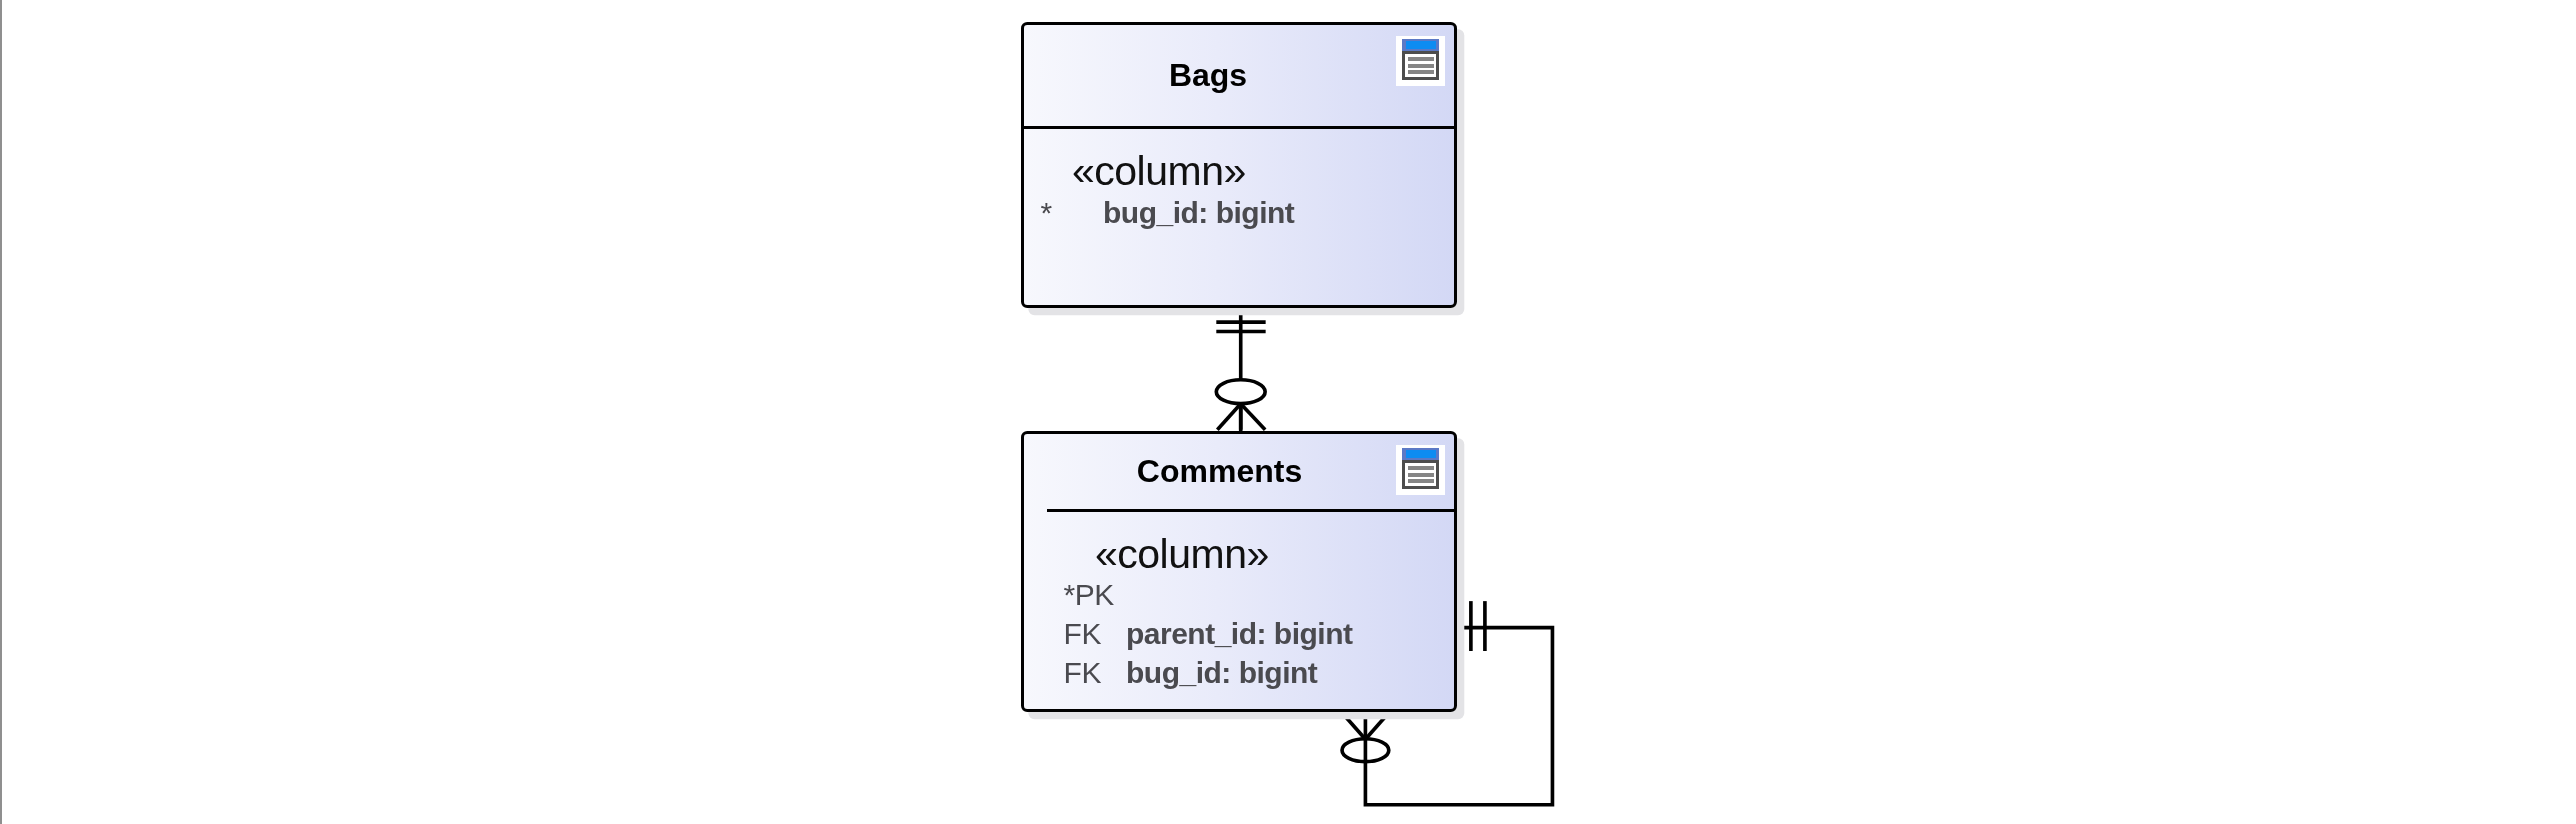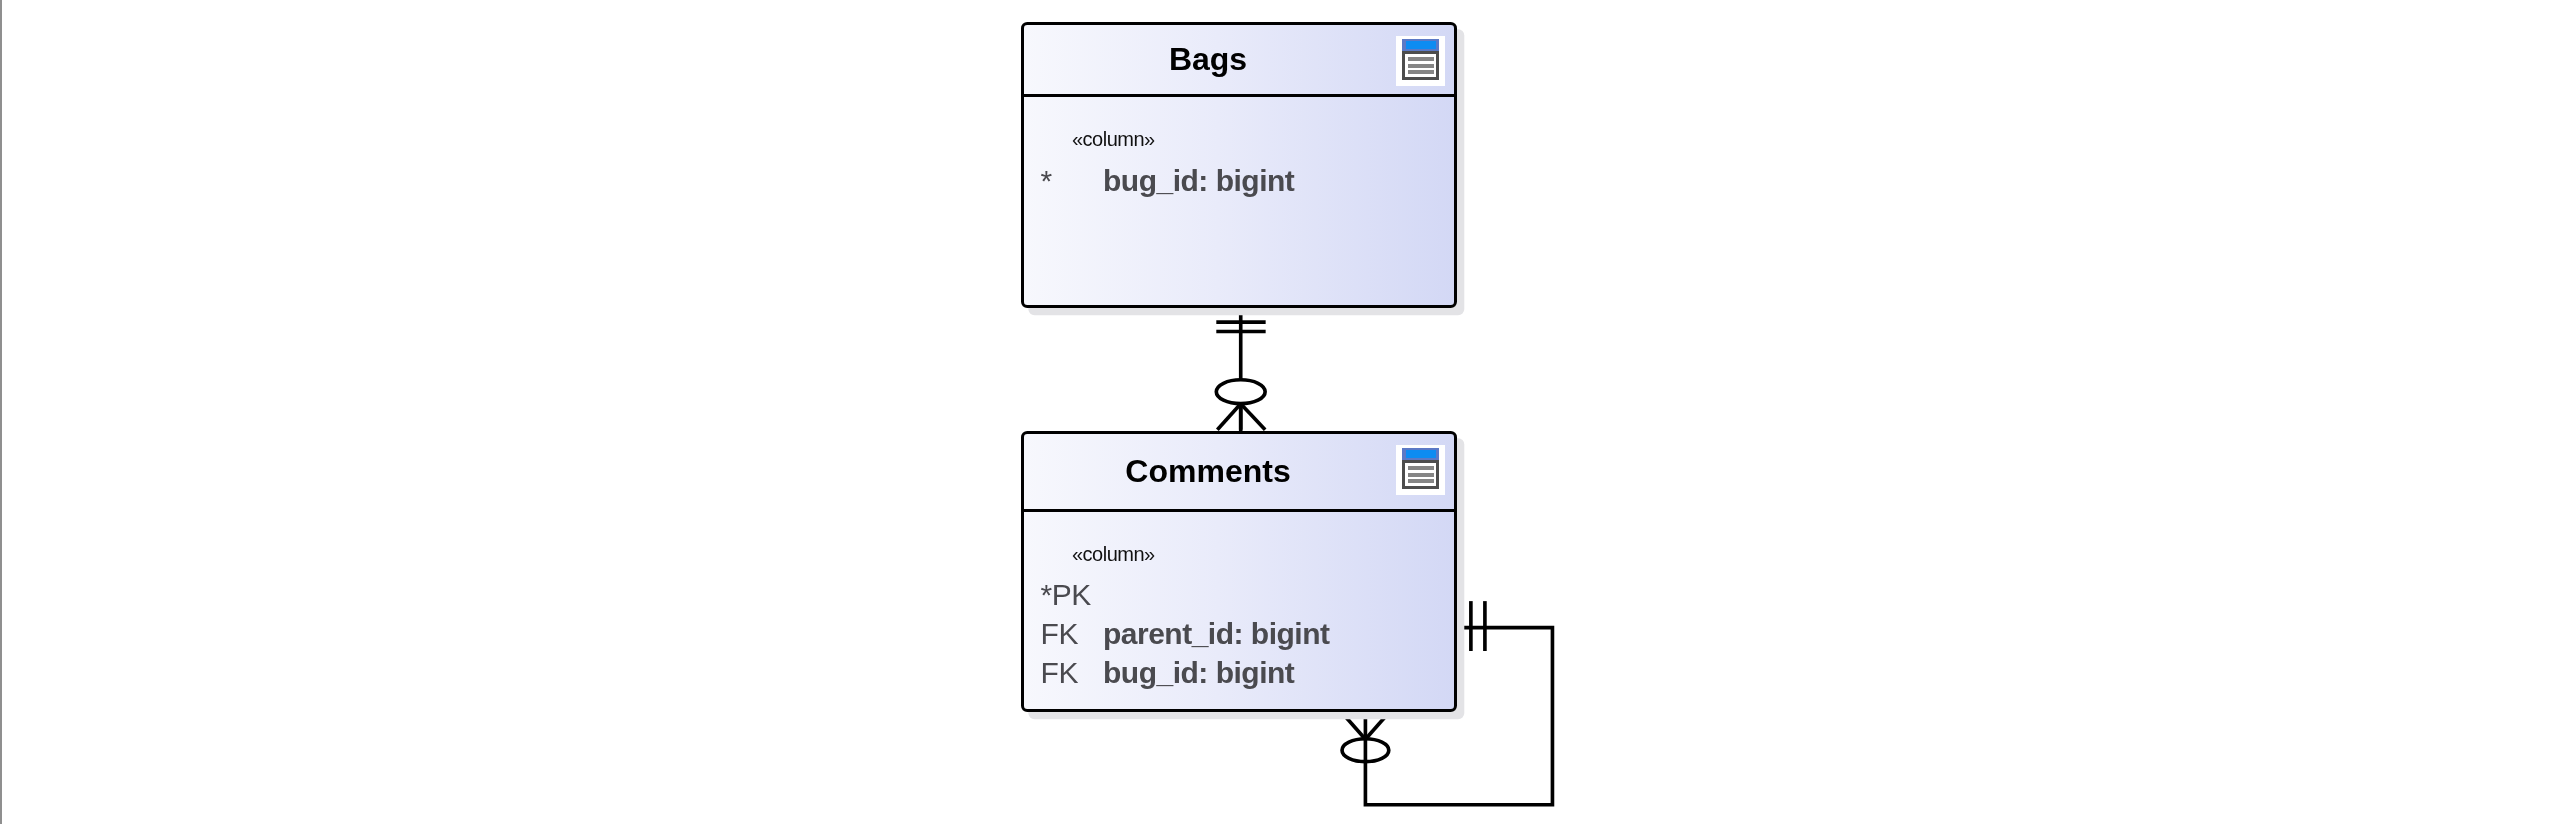--- a/index.html
+++ b/index.html
@@ -18,28 +18,28 @@
 
   .entity {
     position: absolute;
     width: 436px;
     border: 3.6px solid var(--box_border, #000000);
     border-radius: 6.2px;
     background: linear-gradient(90deg, var(--box_gradient_start, #f7f8fd) 0%, #e9ebfa 45%, var(--box_gradient_end, #d3d8f5) 100%);
     box-shadow: 7.3px 7.3px 0 0 var(--shadow, #e3e3e6);
   }
   .entity-bags     { left: 1021px; top: 22px;  height: 286px; }
-  .entity-comments { left: 1021px; top: 431px; height: 281px; }
+  .entity-comments { left: 1021px; top: 431px; height: 281px; padding-left: 23px; }
 
   .entity-header {
     position: relative;
     display: flex; align-items: center; justify-content: center;
     border-bottom: 3.6px solid var(--box_border, #000000);
   }
-  .entity-bags .entity-header     { height: 72px; }
+  .entity-bags .entity-header     { height: 104px; }
   .entity-comments .entity-header { height: 78px; }
 
   .entity-title {
     font-size: 32px; font-weight: bold; color: #000000;
     letter-spacing: 0px; padding-right: 62px;
   }
 
   
   .table-icon {
     position: absolute; right: 8.8px; top: 11px;
@@ -61,21 +61,21 @@
     border: 3.6px solid var(--icon_frame, #4d4d4d);
     background: #ffffff;
     display: flex; flex-direction: column; justify-content: center; gap: 2.6px;
     padding: 0 2.6px;
   }
   .icon-line { width: 100%; height: 4.2px; background: var(--icon_lines, #858585); }
 
   .entity-body { padding-top: 21px; }
   .stereotype {
     padding-left: 48px; line-height: 42px;
-    font-size: 20px; color: var(--stereotype_text, #111111);
+    font-size: 41px; color: var(--stereotype_text, #111111);
     letter-spacing: -0.5px;
   }
   .col-row { display: flex; line-height: 39px; font-size: 30px; color: var(--row_text, #4a4a4f); letter-spacing: -0.5px; }
   .entity-bags .col-row { line-height: 42px; }
   .col-key  { width: 79px; padding-left: 16.6px; white-space: pre; }
   .col-name { padding-left: 0px; white-space: pre; font-weight: bold; }
 
   svg.rels { position: absolute; left: 0; top: 0; }
   svg.rels * { vector-effect: none; }
 </style>

